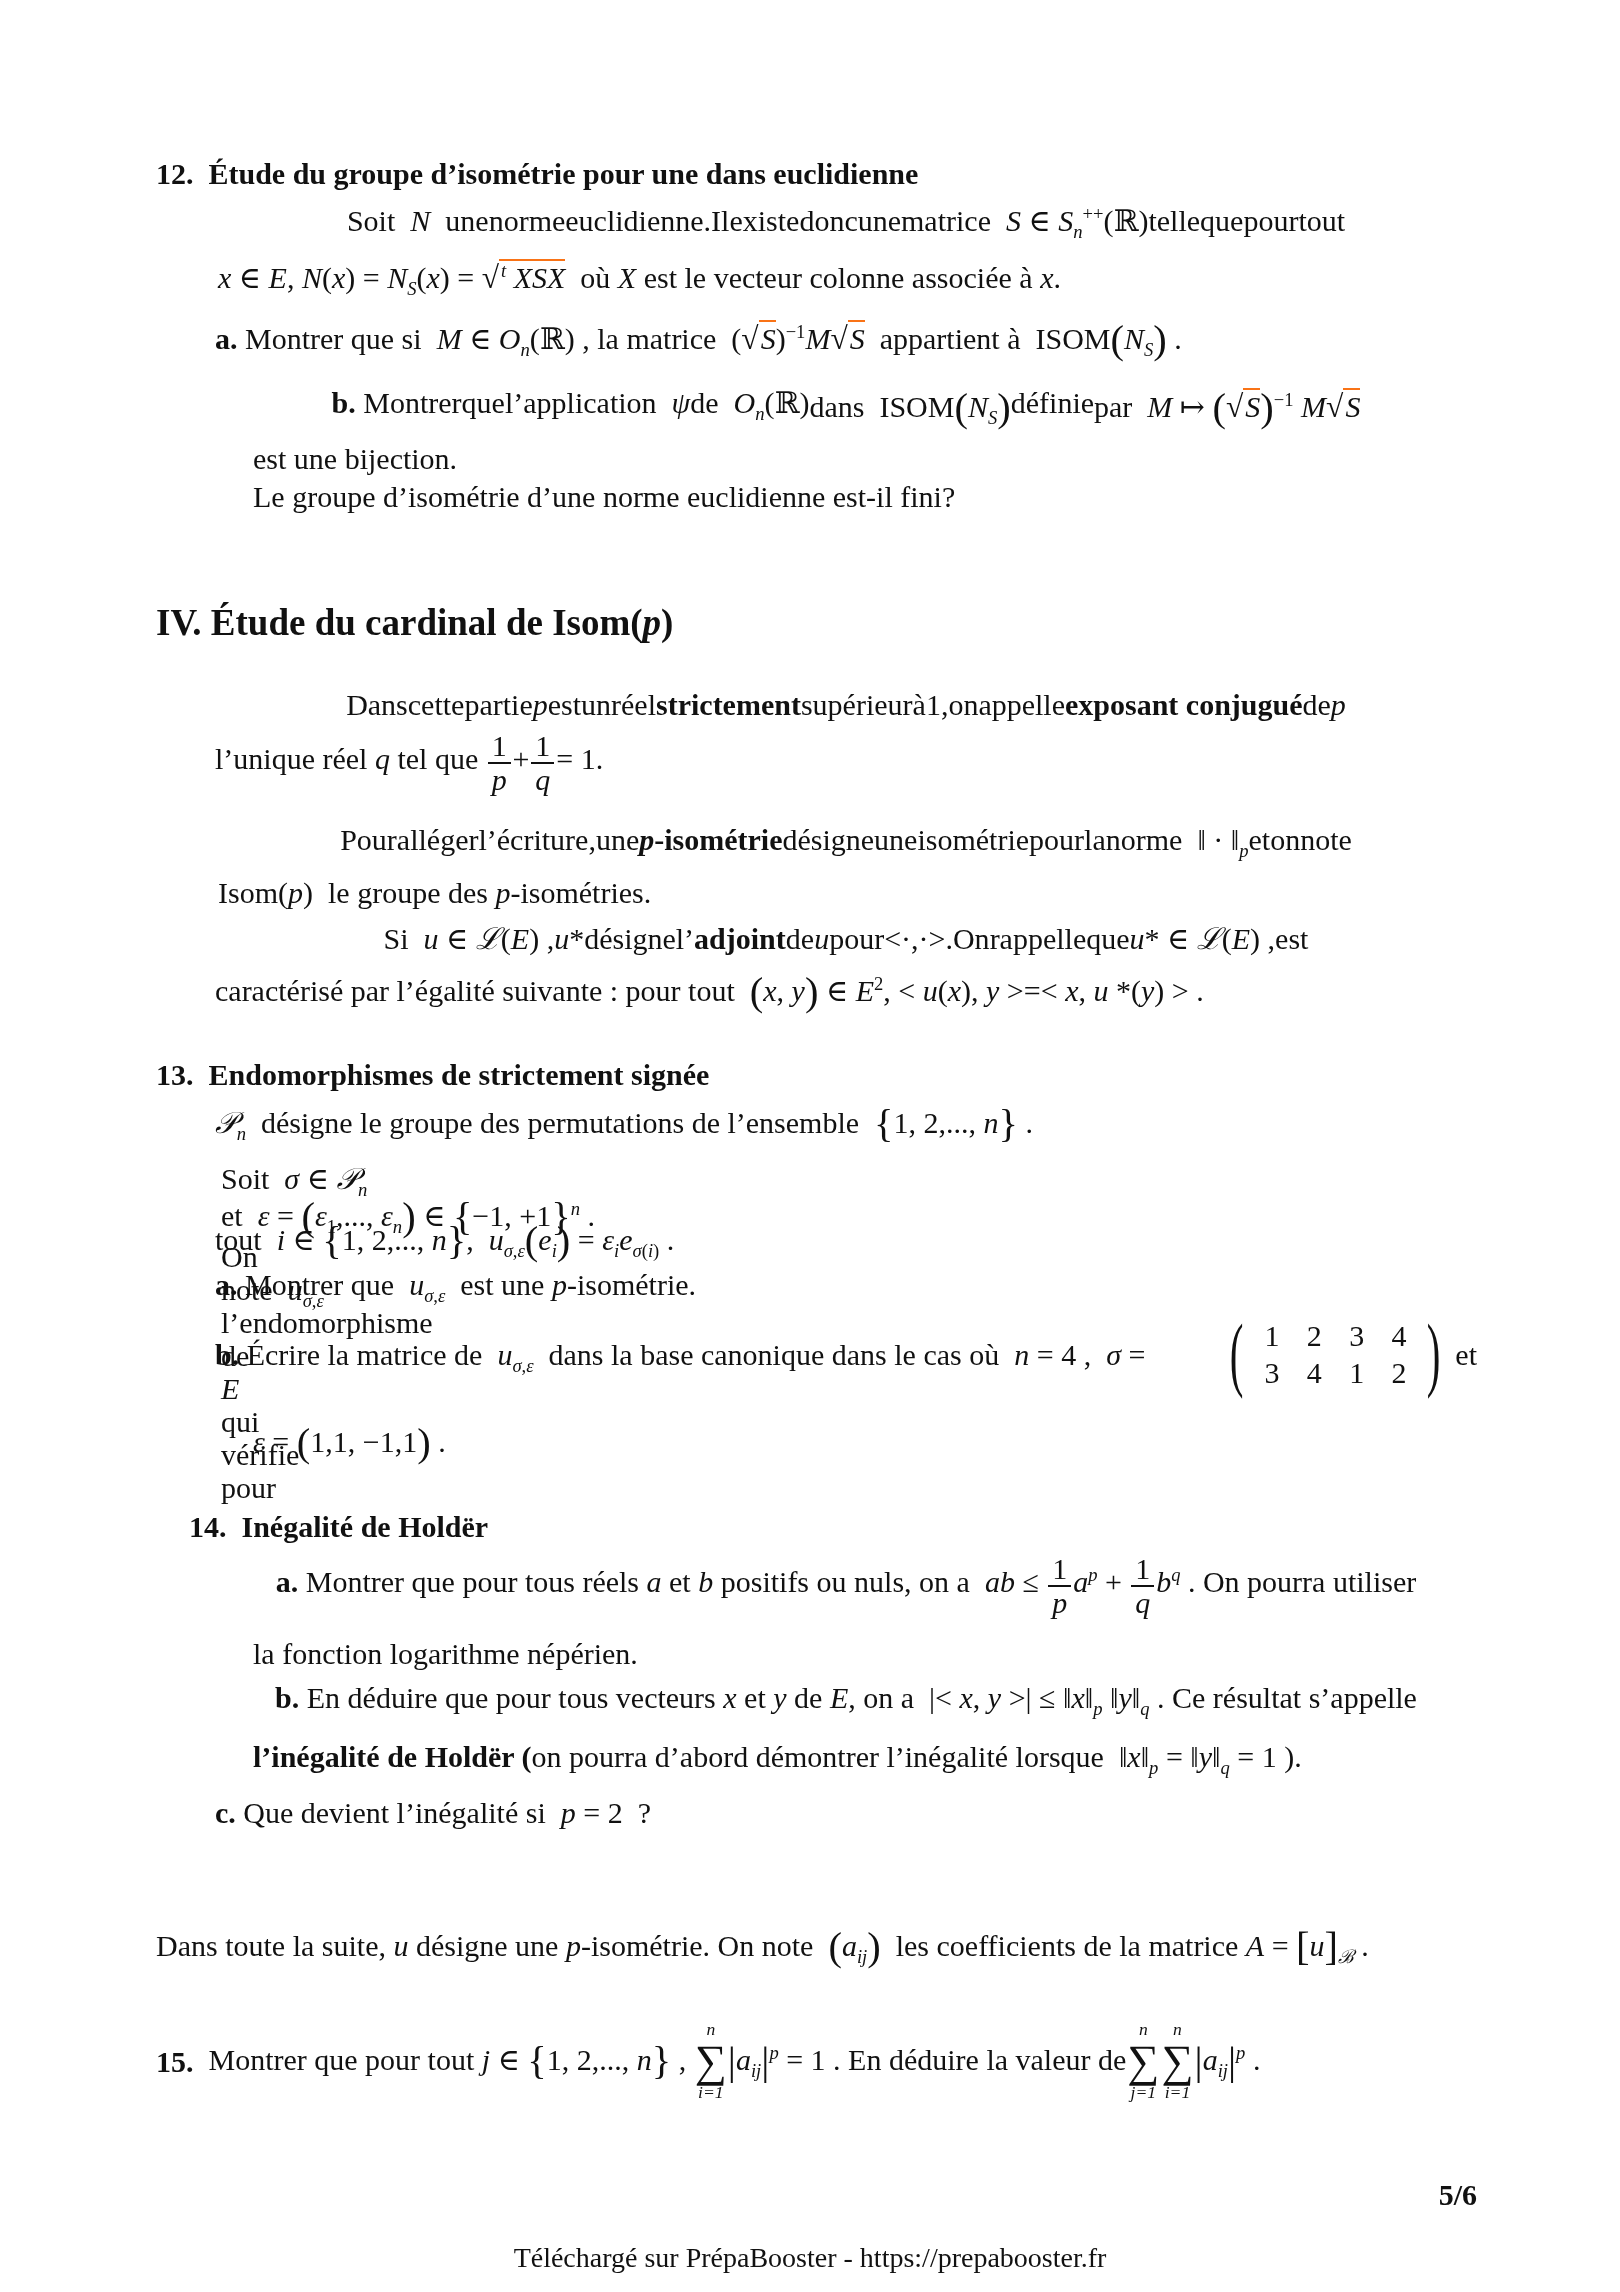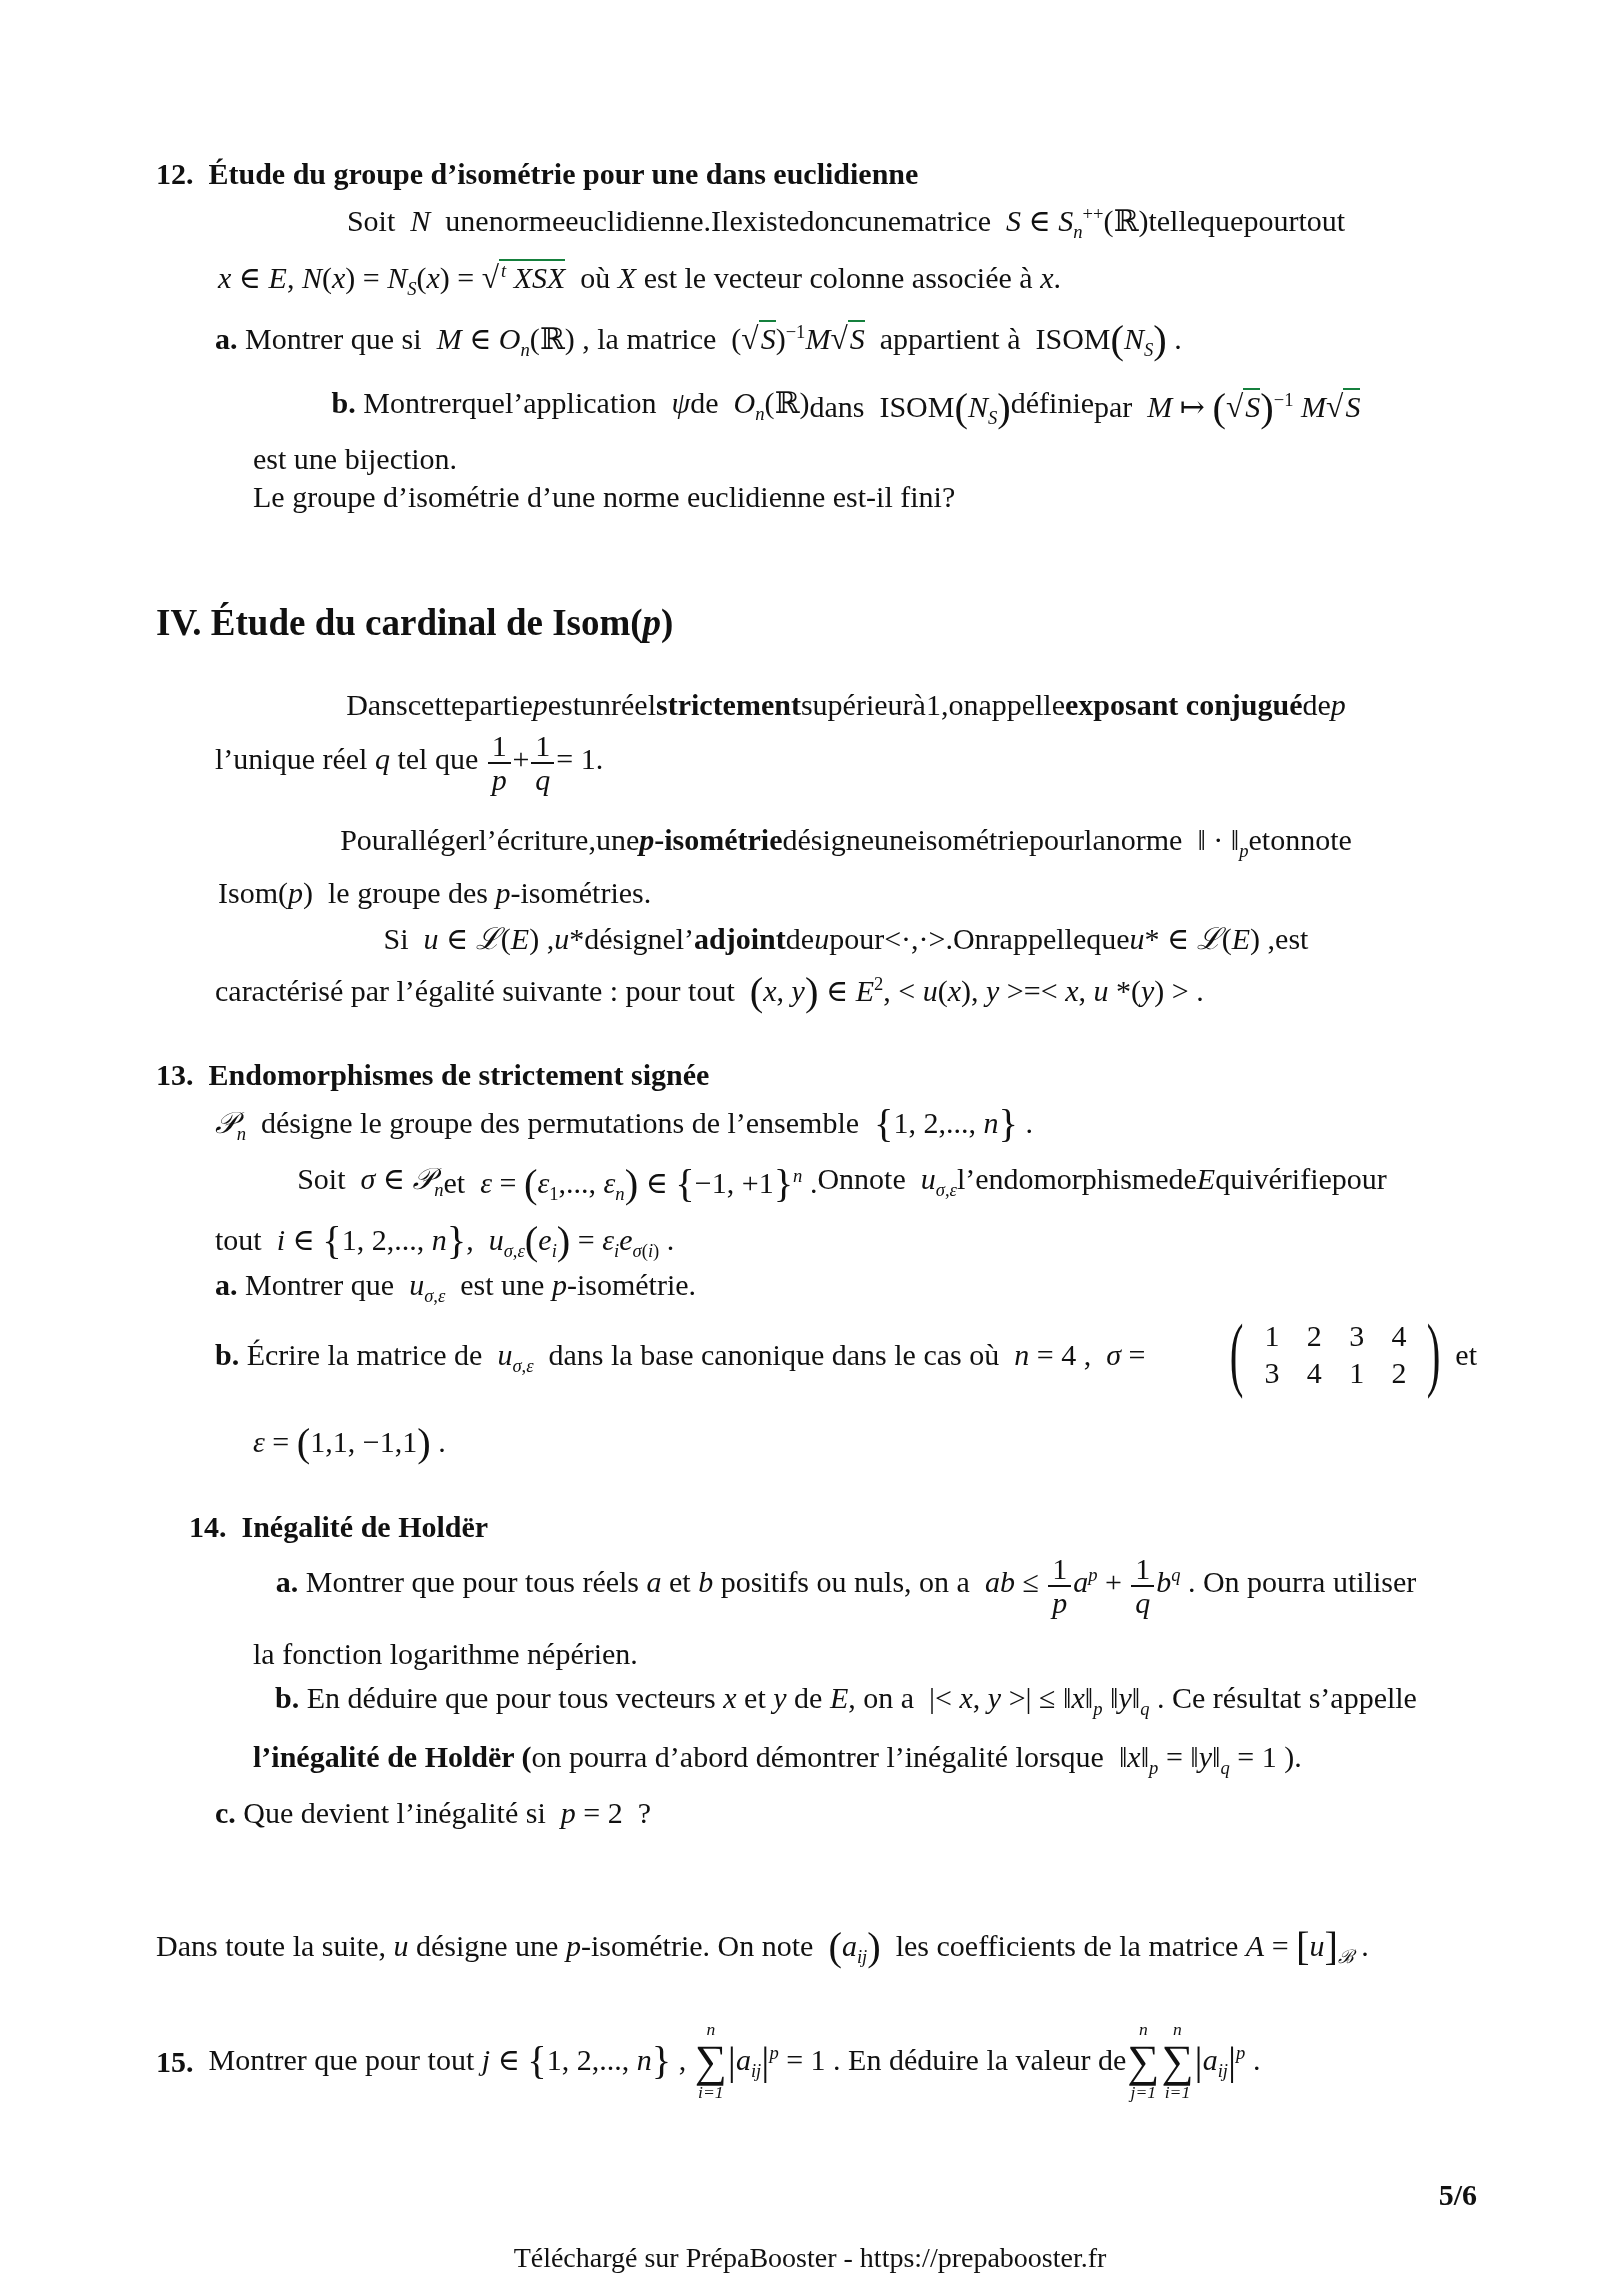--- a/index.html
+++ b/index.html
@@ -5,21 +5,21 @@
   html, body { margin:0; padding:0; background:#ffffff; }
   body { width:1620px; height:2293px; position:relative; overflow:hidden;
          font-family:"Liberation Serif", "DejaVu Serif", serif; color:#111; font-size:30px; }
   .ln { position:absolute; white-space:nowrap; line-height:1.1; }
   .b { font-weight:bold; }
   .just { display:flex; justify-content:center; }
   sub, sup { font-size:0.62em; line-height:0; }
   .frac { display:inline-flex; flex-direction:column; align-items:center; vertical-align:middle; line-height:1.05; margin:0 2px; }
   .frac .num { border-bottom:2px solid #111; padding:0 3.9px; }
   .frac .den { font-style:italic; }
-  .sqrt { border-top:2px solid #15803d; padding-left:2px; }
+  .sqrt { border-top:2px solid #f97316; padding-left:2px; }
   .sqrtsign { font-size:1.05em; }
   .big { font-size:1.35em; vertical-align:-3.9px; }
   .mat { display:inline-flex; align-items:center; vertical-align:middle; }
   .mat .paren { font-size:82px; font-weight:100; line-height:1; transform:scaleX(0.5); }
   .mat table { border-collapse:collapse; }
   .mat td { padding:2px 13.7px; text-align:center; font-size:30px; }
   .sum { display:inline-flex; flex-direction:column; align-items:center; vertical-align:middle; line-height:1; margin:0 1px; }
   .sum .lim { font-size:17.6px; font-style:italic; }
   .sum .sig { font-size:45px; }
   .footer { font-family:Liberation Serif, serif; font-size:28px; color:#111; }
@@ -148,21 +148,21 @@
 
 <div class="ln b" style="left:156px; top:1058px;">
   <span>13.</span>&nbsp;
   <span>Endomorphismes de strictement signée</span>
 </div>
 
 <div class="ln" style="left:215px; top:1102px;">
   <i>𝒫</i><sub><i>n</i></sub>&nbsp; désigne le groupe des permutations de l’ensemble&nbsp; <span class="big">{</span>1, 2,..., <i>n</i><span class="big">}</span> .
 </div>
 
-<div class="ln just" style="left:211px; top:1162px; width:1262px;">
+<div class="ln just" style="left:221px; top:1162px; width:1262px;flex-direction:column;">
   <span>Soit&nbsp; <i>σ</i> ∈ <i>𝒫</i><sub><i>n</i></sub></span>
     <span>et&nbsp; <i>ε</i> = <span class="big">(</span><i>ε</i><sub>1</sub>,..., <i>ε</i><sub><i>n</i></sub><span class="big">)</span> ∈ <span class="big">{</span>−1, +1<span class="big">}</span><sup><i>n</i></sup> .</span>
     <span>On</span>
     <span>note&nbsp; <i>u</i><sub><i>σ</i>,<i>ε</i></sub></span>
     <span>l’endomorphisme</span>
     <span>de</span>
     <span><i>E</i></span>
     <span>qui</span>
     <span>vérifie</span>
     <span>pour</span>

